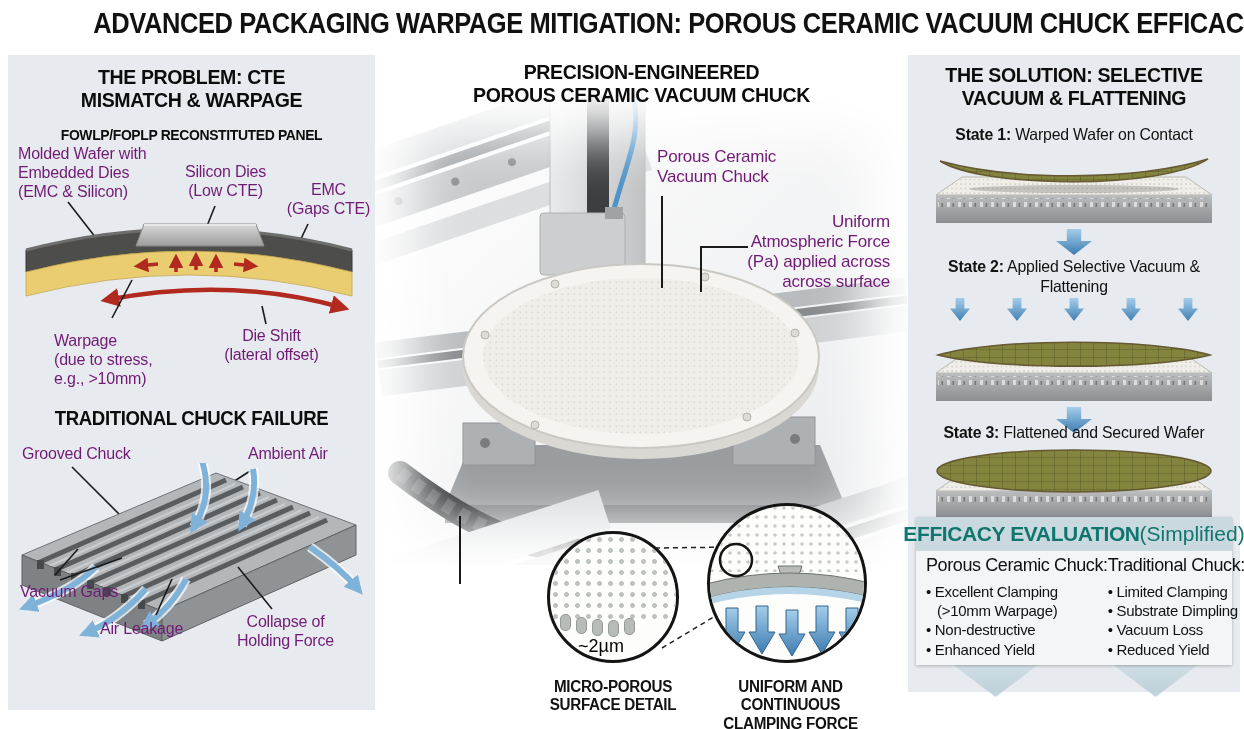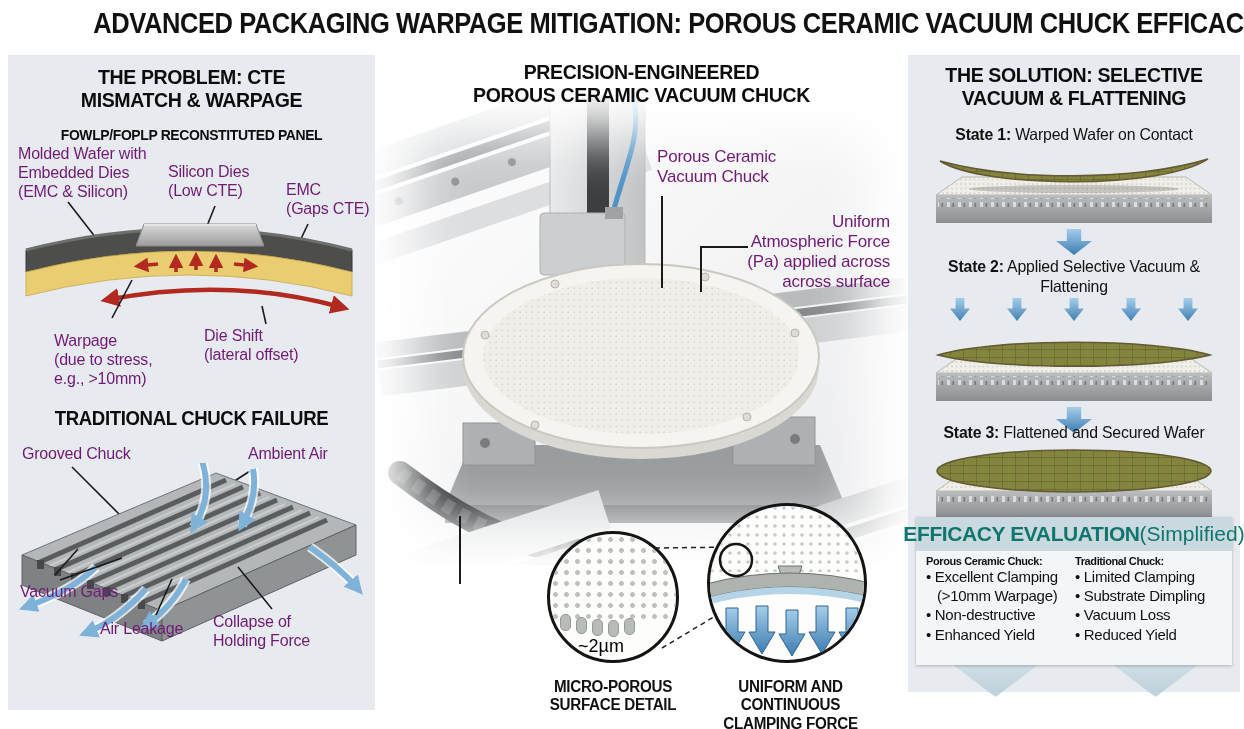--- a/index.html
+++ b/index.html
@@ -4,21 +4,21 @@
 <style>
   * { margin:0; padding:0; box-sizing:border-box; }
   html,body { background:#fff; }
   body { font-family:"Liberation Sans", sans-serif; color:#111; }
   #canvas { position:relative; width:1244px; height:729px; background:#fff; overflow:hidden; }
   .abs { position:absolute; }
   .panel { position:absolute; background:#e7ebef; }
   .hd { font-weight:bold; text-align:center; letter-spacing:-0.4px;
         transform:scaleX(0.93); transform-origin:center top; line-height:1.1; color:#0c0c0c; }
   .lbl { font-size:16px; line-height:1.18; letter-spacing:-0.2px; color:#701a75; }
-  .ctr { }
+  .ctr { text-align:center; }
   .rt  { text-align:right; }
   .cline { position:absolute; background:#1a1a1a; }
   #title { top:6px; left:0; right:0; text-align:center; font-weight:bold; font-size:30px;
            white-space:nowrap; letter-spacing:-0.5px; transform:scaleX(0.85); transform-origin:center top; }
   .barrow { width:36px; height:26px; background:linear-gradient(#a5cdea,#3c7cb0);
             clip-path:polygon(30% 0,70% 0,70% 46%,100% 46%,50% 100%,0 46%,30% 46%); }
   .sarrow { width:20px; height:23px; background:linear-gradient(#a5cdea,#4080b4);
             clip-path:polygon(28% 0,72% 0,72% 46%,100% 46%,50% 100%,0 46%,28% 46%); }
   .chev { position:absolute; width:95px; height:36px; opacity:.8;
           background:linear-gradient(#cfdde5,#b0c7d3); clip-path:polygon(0 0,100% 0,50% 100%); }
@@ -32,21 +32,21 @@
   .state { font-size:16.5px; text-align:center; letter-spacing:-0.2px; line-height:1.2;
            transform:scaleX(0.96); transform-origin:center top; }
   .state b { font-weight:bold; }
   .effbox { position:absolute; left:8px; top:462px; width:316px; height:148px; background:#f3f6f7;
             box-shadow:0 1px 3px rgba(0,0,0,.25); z-index:3; }
   .effhead { height:34px; background:#cad8e0; display:flex; align-items:center; justify-content:center;
              font-size:21px; white-space:nowrap; transform-origin:center; color:#0f766e; }
   .effhead .b { font-weight:bold; letter-spacing:-0.4px; }
   .effcols { display:flex; padding:4px 8px 0 10px; }
   .effcol { flex:1; }
-  .effcol h4 { font-size:11px; font-weight:bold; white-space:nowrap; letter-spacing:-0.4px; margin-bottom:0; }
+  .effcol h4 { font-size:18px; font-weight:normal; white-space:nowrap; letter-spacing:-0.4px; margin-bottom:6px; }
   .effcol ul { list-style:none; }
   .effcol li { font-size:15px; line-height:1.28; letter-spacing:-0.3px; padding-left:11px; text-indent:-11px; }
   .effcol li::before { content:"• "; }
   svg { display:block; }
 </style>
 </head>
 <body>
 
 <svg width="0" height="0" style="position:absolute" aria-hidden="true">
   <defs>

